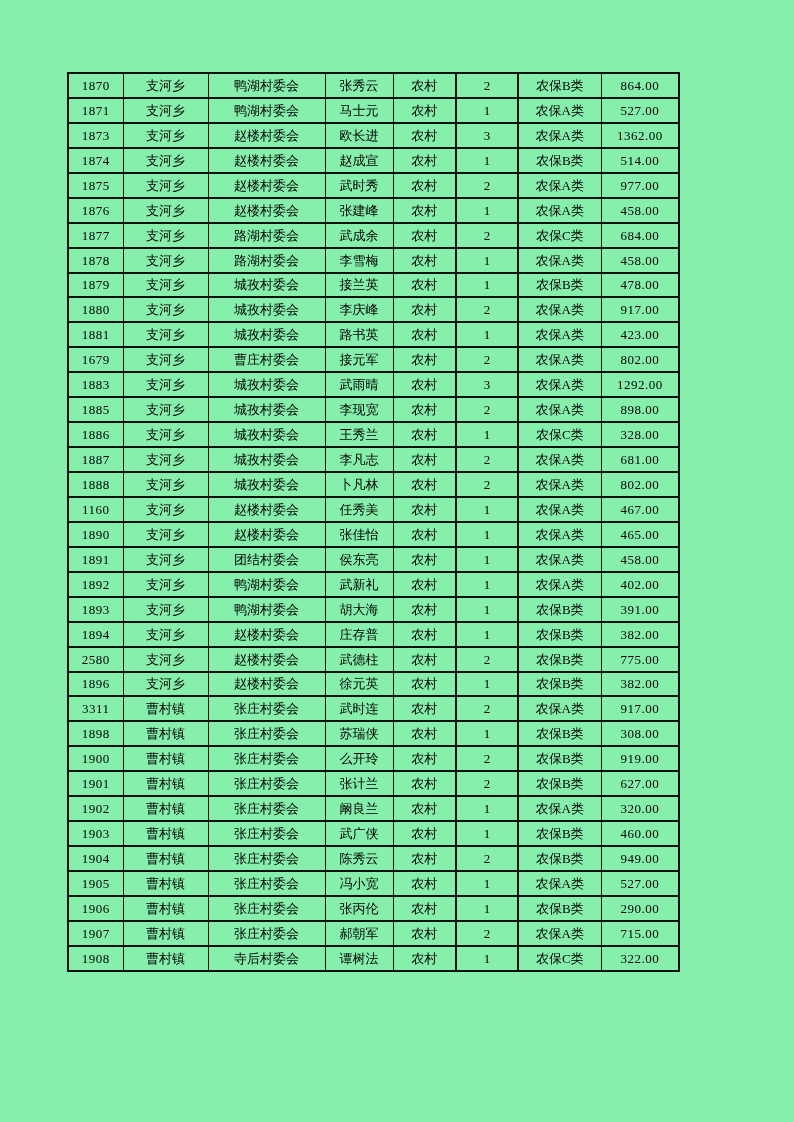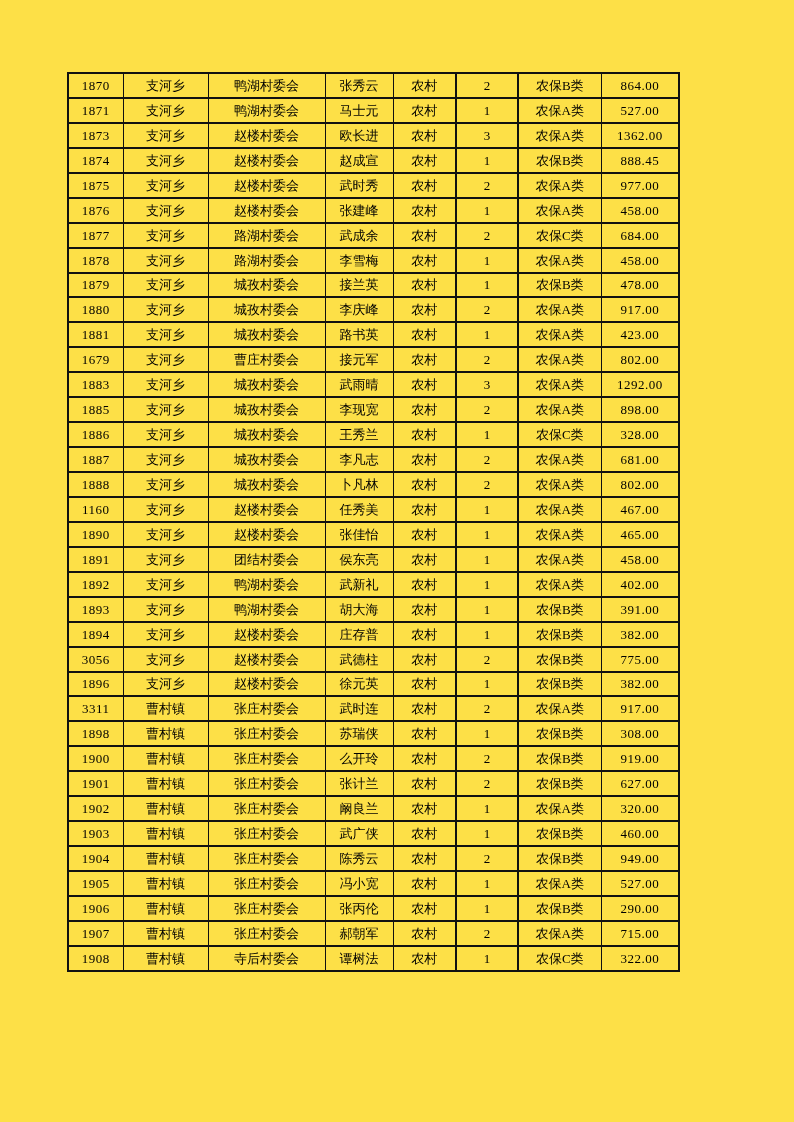--- a/index.html
+++ b/index.html
@@ -9,21 +9,21 @@
   body {
     width: 794px;
     height: 1122px;
     background: #e8e8e8;
     font-family: "Liberation Serif", "DejaVu Serif", serif;
   }
   .page {
     position: relative;
     width: 794px;
     height: 1122px;
-    background: #fde047;
+    background: #86efac;
     overflow: hidden;
   }
   table.roster {
     position: absolute;
     left: 67px;
     top: 72px;
     width: 611px;
     border-collapse: collapse;
     table-layout: fixed;
     border: 2px solid #111111;
@@ -100,21 +100,21 @@
           <td class="col-amount">1362.00</td>
         </tr>
         <tr>
           <td class="col-serial">1874</td>
           <td class="col-township">支河乡</td>
           <td class="col-village">赵楼村委会</td>
           <td class="col-name">赵成宣</td>
           <td class="col-residence_type">农村</td>
           <td class="col-person_count">1</td>
           <td class="col-insurance_category">农保B类</td>
-          <td class="col-amount">888.45</td>
+          <td class="col-amount">514.00</td>
         </tr>
         <tr>
           <td class="col-serial">1875</td>
           <td class="col-township">支河乡</td>
           <td class="col-village">赵楼村委会</td>
           <td class="col-name">武时秀</td>
           <td class="col-residence_type">农村</td>
           <td class="col-person_count">2</td>
           <td class="col-insurance_category">农保A类</td>
           <td class="col-amount">977.00</td>
@@ -293,21 +293,21 @@
           <td class="col-serial">1894</td>
           <td class="col-township">支河乡</td>
           <td class="col-village">赵楼村委会</td>
           <td class="col-name">庄存普</td>
           <td class="col-residence_type">农村</td>
           <td class="col-person_count">1</td>
           <td class="col-insurance_category">农保B类</td>
           <td class="col-amount">382.00</td>
         </tr>
         <tr>
-          <td class="col-serial">3056</td>
+          <td class="col-serial">2580</td>
           <td class="col-township">支河乡</td>
           <td class="col-village">赵楼村委会</td>
           <td class="col-name">武德柱</td>
           <td class="col-residence_type">农村</td>
           <td class="col-person_count">2</td>
           <td class="col-insurance_category">农保B类</td>
           <td class="col-amount">775.00</td>
         </tr>
         <tr>
           <td class="col-serial">1896</td>

